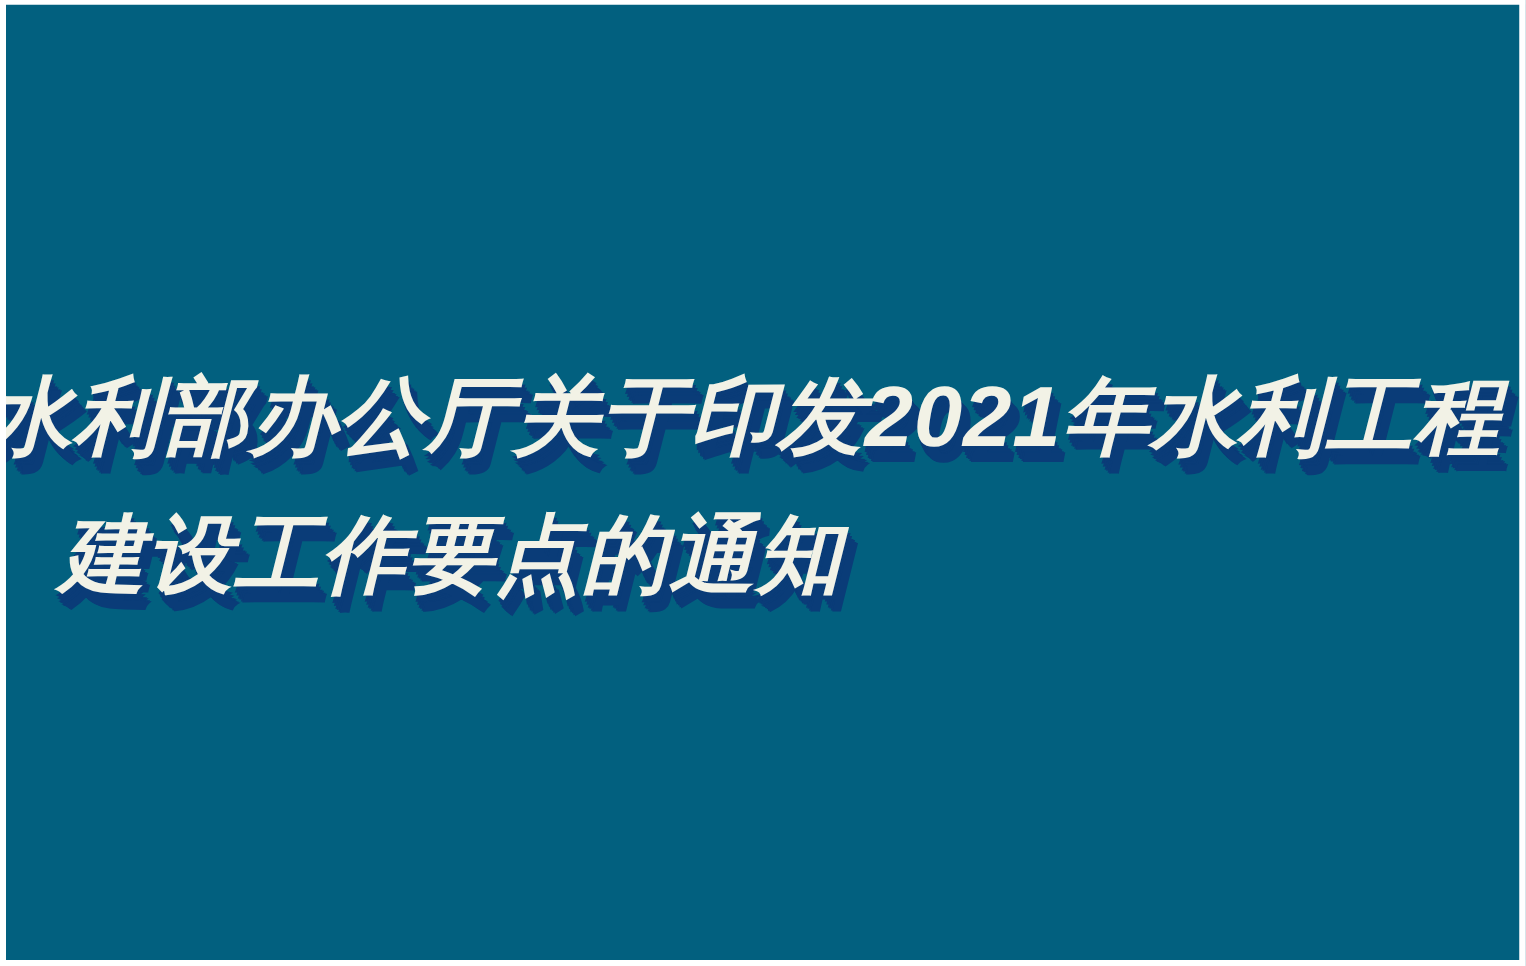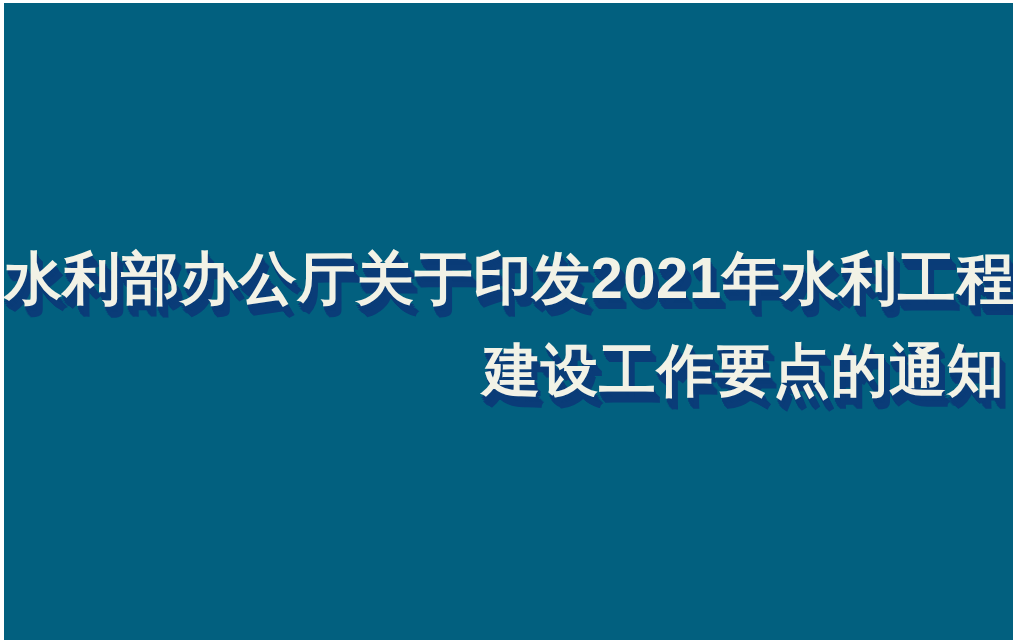--- a/index.html
+++ b/index.html
@@ -25,25 +25,26 @@
     top: 3px;
     right: 4px;
     bottom: 4px;
     background: #02607f;
   }
 
   
   #title-block {
     position: absolute;
     left: 0;
-    right: 12px;
+    right: 0;
     top: 232px;
-    text-align: right;
+    text-align: left;
     -webkit-user-select: none;
     user-select: none;
+    font-style: italic;
   }
 
   .title-line {
     display: block;
     position: relative;
     color: #f2f2e6;
     font-weight: 900;
     font-size: 57px;
     line-height: 92px;
     white-space: nowrap;
@@ -59,20 +60,21 @@
 
   
   #title-line-1 {
     letter-spacing: 0.5px;
     transform: scaleX(1.02);
     transform-origin: center center;
   }
 
   #title-line-2 {
     letter-spacing: 1px;
+    padding-left: 40px;
   }
 
   
   .frame-edge {
     position: absolute;
     background: #ffffff;
   }
   #frame-top    { left: 0; top: 0; width: 1017px; height: 3px; }
   #frame-bottom { left: 0; bottom: 0; width: 1017px; height: 4px; }
   #frame-left   { left: 0; top: 0; width: 4px; height: 644px; }

